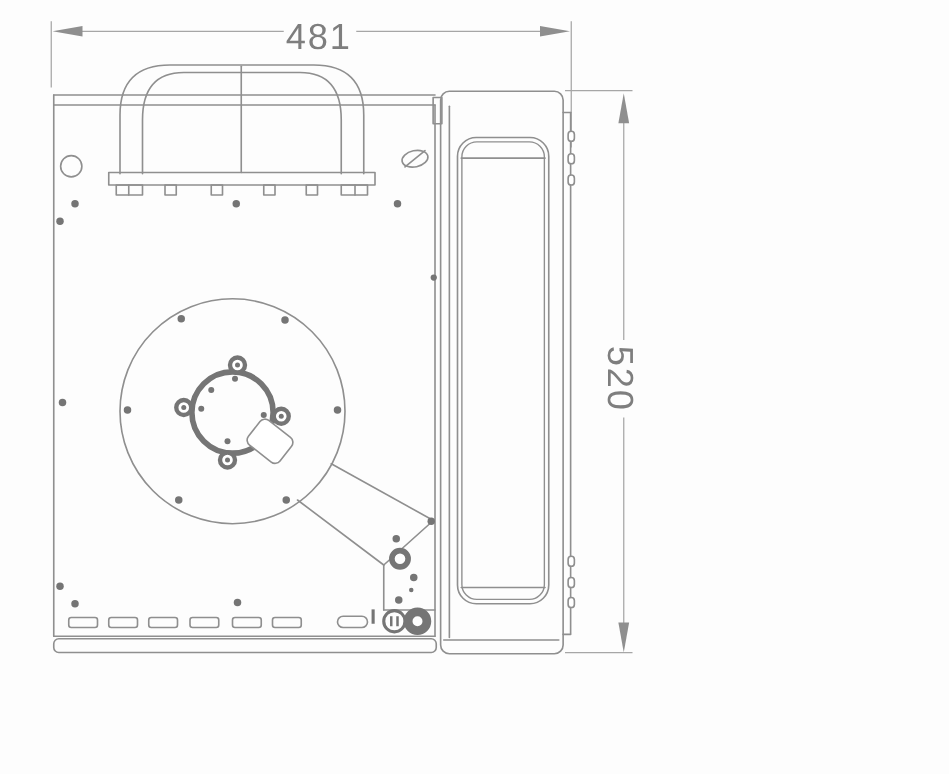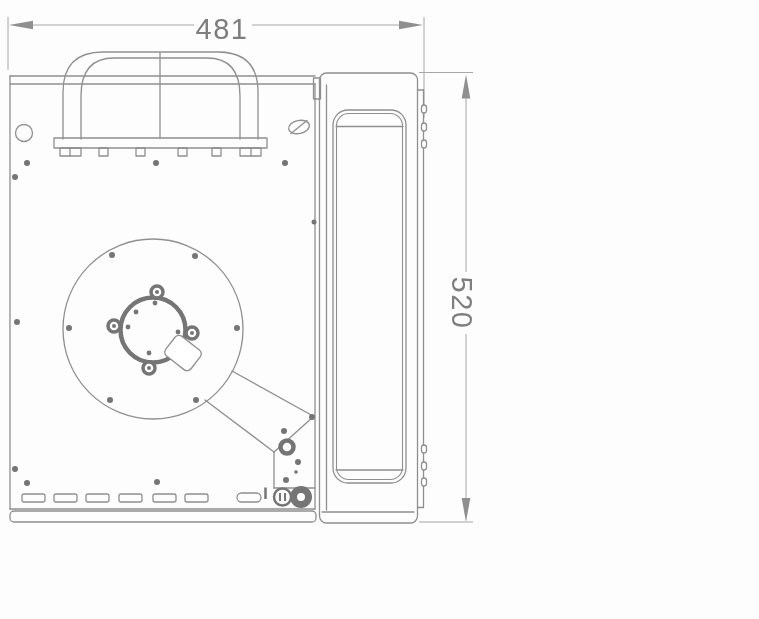--- a/index.html
+++ b/index.html
@@ -2,21 +2,21 @@
 <html style="--background: #fdfdfd; --line: #8f8f8f; --line-dark: #757575; --dim-line: #a6a6a6; --dim-text: #7e7e7e;"><head>
 <meta charset="utf-8">
 <style>
   html,body { margin:0; padding:0; }
   body {
     width:759px; height:619px;
     background: var(--background, #fdfdfd);
     font-family: "Liberation Sans", sans-serif;
     overflow:hidden;
   }
-  .canvas { width:602px; height:619px; position:relative; background: var(--background,#fdfdfd); }
+  .canvas { width:602px; height:619px; position:relative; background: var(--background,#fdfdfd); margin-left: 33px; }
   svg { display:block; }
 
   
   .s   { stroke: var(--line,#8f8f8f); fill:none; stroke-width:1.3; stroke-linecap:round; stroke-linejoin:round; }
   .sth { stroke: var(--line,#8f8f8f); fill:none; stroke-width:1.1; }
   .sd  { stroke: var(--line-dark,#7a7a7a); fill:none; }
   .dot { fill: var(--line-dark,#7a7a7a); stroke:none; }
   .wh  { fill:#fff; }
 
   

